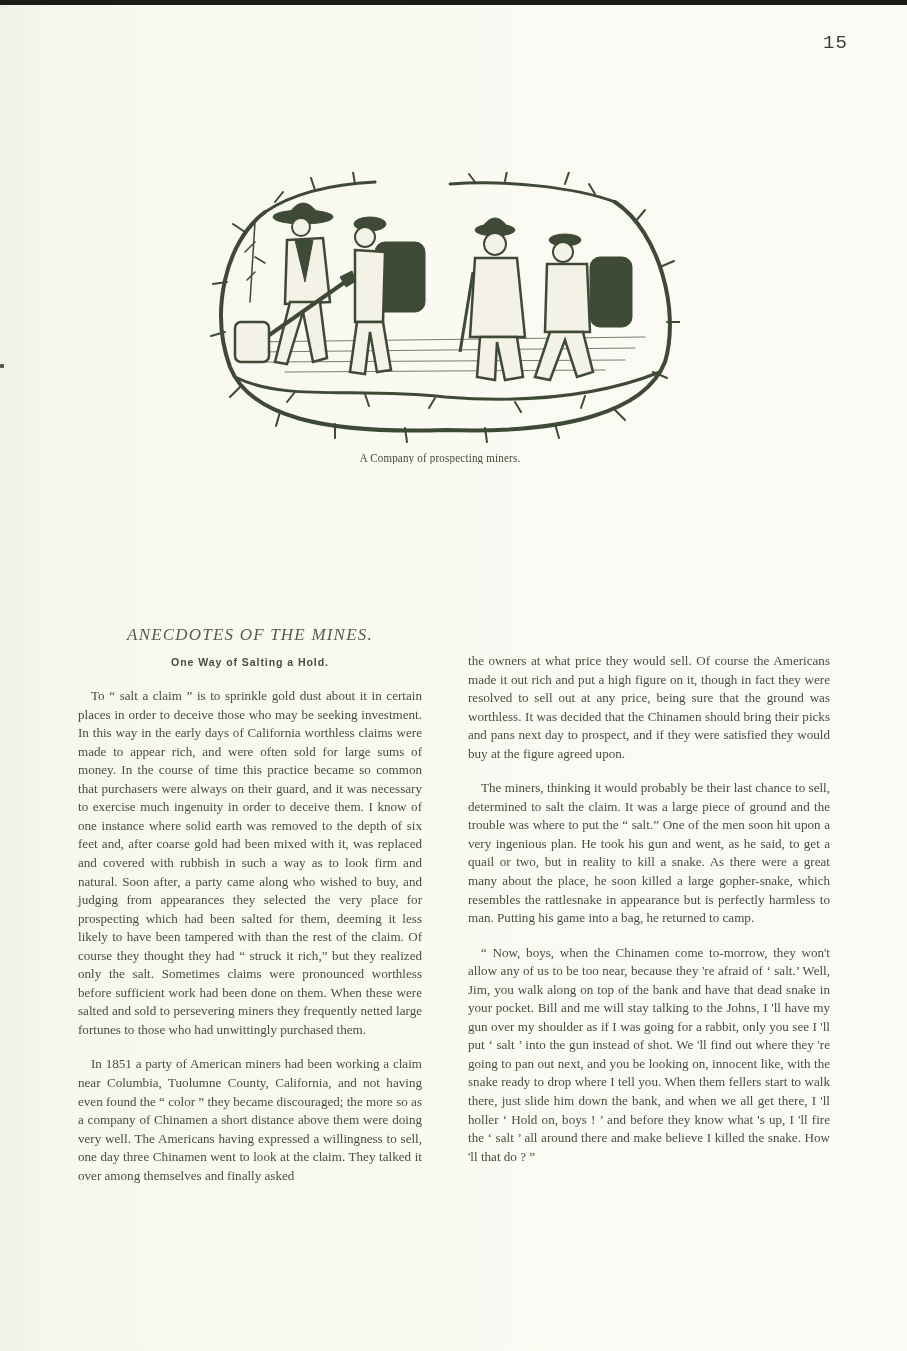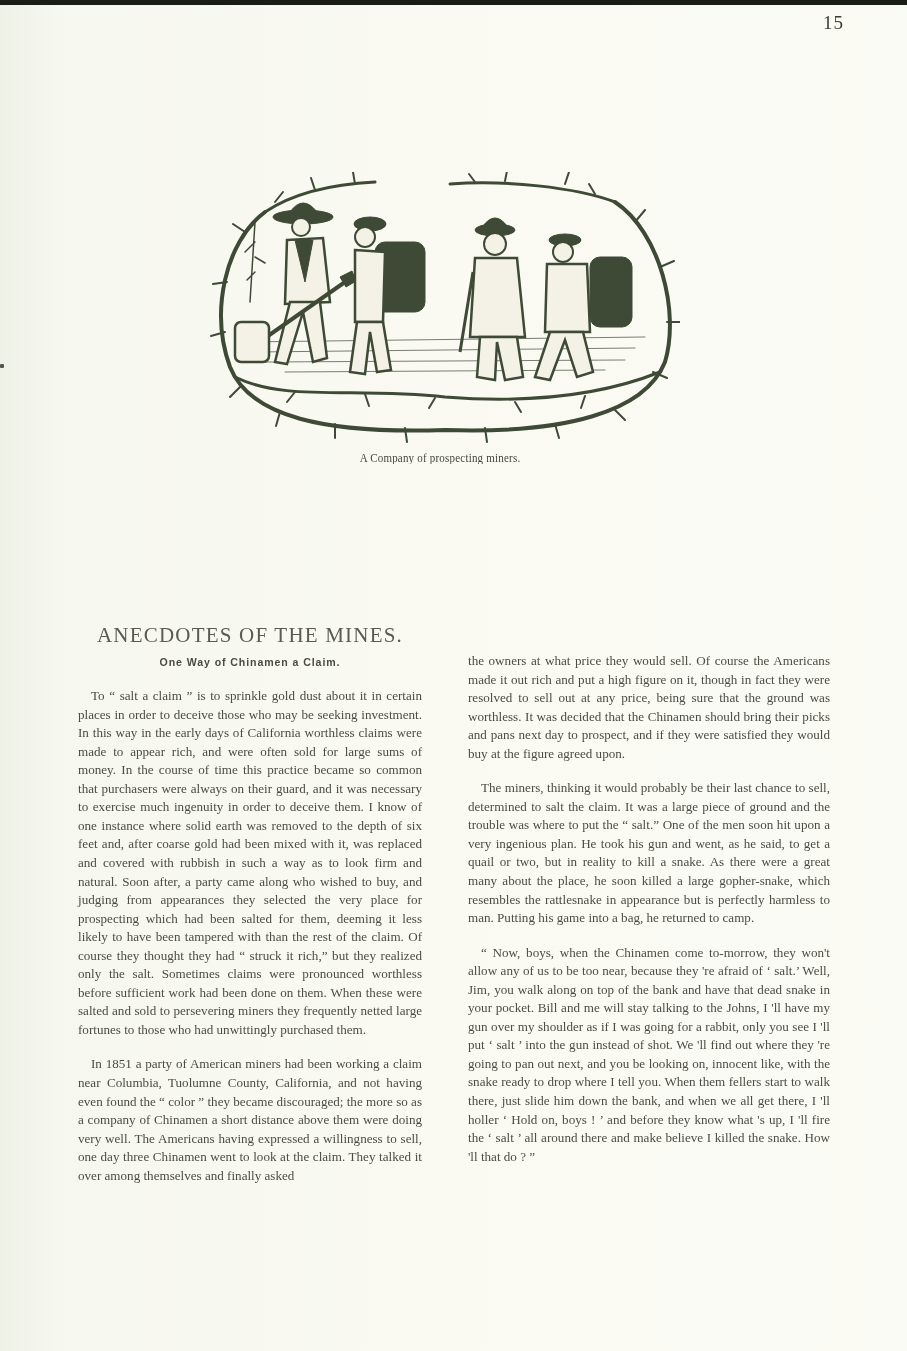--- a/index.html
+++ b/index.html
@@ -3,34 +3,34 @@
 <meta charset="utf-8">
 <style>
   html, body { margin: 0; padding: 0; }
   body {
     width: 907px; height: 1351px; position: relative; overflow: hidden;
     background: linear-gradient(90deg, #eef1e6 0%, #f6f7ef 6%, #fafaf3 50%, #fbfbf5 100%);
     font-family: "Liberation Serif", "DejaVu Serif", serif;
     color: #4a4a40;
   }
   .top-bar { position: absolute; left: 0; top: 0; width: 907px; height: 5px; background: #1a1d17; }
-  .page-number { position: absolute; left: 823px; top: 12px; font-size: 19px; color: #3c3c34; letter-spacing: 1px; }
+  .page-number { position: absolute; left: 823px; top: 32px; font-size: 19px; color: #3c3c34; letter-spacing: 1px; font-family: Liberation Mono, monospace; }
   .speck { position: absolute; left: 0; top: 364px; width: 4px; height: 4px; background: #555; border-radius: 1px; }
 
   .illustration { position: absolute; left: 205px; top: 172px; width: 475px; height: 275px; }
   .caption { position: absolute; left: 200px; top: 451px; width: 480px; text-align: center;
              font-size: 11px; letter-spacing: 0.2px; color: #3f453a; font-family: "Liberation Serif", serif; transform: scaleY(1.15); }
 
   .col { position: absolute; top: 626px; font-size: 13.1px; line-height: 18.55px; text-align: justify; color: #4d4c43; }
   .col-left { left: 62px; width: 376px; }
   .col-right { left: 452px; width: 394px; top: 636px; }
   .col p { margin: 16px; text-indent: 13px; }
   .col p.noindent { text-indent: 0; }
 
-  .article-title { text-align: center; font-size: 21px; letter-spacing: 1.2px; color: #5a5a50; margin: 0 0 8px 0; font-weight: normal; }
+  .article-title { text-align: center; font-size: 17px; letter-spacing: 1.2px; color: #5a5a50; margin: 0 0 8px 0; font-weight: normal; font-style: italic; }
   .byline { text-align: center; font-size: 9.5px; letter-spacing: 1.3px; color: #55554c; margin: 0 0 9px 0; }
   .subhead { text-align: center; font-family: "Liberation Sans", "DejaVu Sans", sans-serif; font-weight: bold; font-size: 10.6px; letter-spacing: 0.9px; color: #4b4b42; margin: 0 0 6px 0; }
 </style>
 </head>
 <body>
 
 <div class="top-bar"></div>
 <div class="speck"></div>
 <div class="page-number">15</div>
 
@@ -82,21 +82,21 @@
     <ellipse cx="360" cy="68" rx="16" ry="6"></ellipse>
     <circle cx="358" cy="80" r="10" fill="#f4f2e6" stroke-width="2"></circle>
     <path d="M342,92 L382,92 L385,160 L340,160 Z" fill="#f4f2e6" stroke-width="2.5"></path>
     <path d="M345,160 L330,205 L345,208 L360,168 L372,205 L388,200 L378,160 Z" fill="#f4f2e6" stroke-width="2.5"></path>
   </g>
 </svg>
 <div class="caption">A Company of prospecting miners.</div>
 
 <div class="col col-left">
   <h1 class="article-title">ANECDOTES OF THE MINES.</h1>
-  <div class="subhead">One Way of Chinamen a Claim.</div>
+  <div class="subhead">One Way of Salting a Hold.</div>
   <p>To “ salt a claim ” is to sprinkle gold dust about it in certain places in order to deceive those who may be seeking investment. In this way in the early days of California worthless claims were made to appear rich, and were often sold for large sums of money. In the course of time this practice became so common that purchasers were always on their guard, and it was necessary to exercise much ingenuity in order to deceive them. I know of one instance where solid earth was removed to the depth of six feet and, after coarse gold had been mixed with it, was replaced and covered with rubbish in such a way as to look firm and natural. Soon after, a party came along who wished to buy, and judging from appearances they selected the very place for prospecting which had been salted for them, deeming it less likely to have been tampered with than the rest of the claim. Of course they thought they had “ struck it rich,” but they realized only the salt. Sometimes claims were pronounced worthless before sufficient work had been done on them. When these were salted and sold to persevering miners they frequently netted large fortunes to those who had unwittingly purchased them.</p>
   <p>In 1851 a party of American miners had been working a claim near Columbia, Tuolumne County, California, and not having even found the “ color ” they became discouraged; the more so as a company of Chinamen a short distance above them were doing very well. The Americans having expressed a willingness to sell, one day three Chinamen went to look at the claim. They talked it over among themselves and finally asked</p>
 </div>
 
 <div class="col col-right">
   <p class="noindent">the owners at what price they would sell. Of course the Americans made it out rich and put a high figure on it, though in fact they were resolved to sell out at any price, being sure that the ground was worthless. It was decided that the Chinamen should bring their picks and pans next day to prospect, and if they were satisfied they would buy at the figure agreed upon.</p>
   <p>The miners, thinking it would probably be their last chance to sell, determined to salt the claim. It was a large piece of ground and the trouble was where to put the “ salt.” One of the men soon hit upon a very ingenious plan. He took his gun and went, as he said, to get a quail or two, but in reality to kill a snake. As there were a great many about the place, he soon killed a large gopher-snake, which resembles the rattlesnake in appearance but is perfectly harmless to man. Putting his game into a bag, he returned to camp.</p>
   <p>“ Now, boys, when the Chinamen come to-morrow, they won't allow any of us to be too near, because they 're afraid of ‘ salt.’ Well, Jim, you walk along on top of the bank and have that dead snake in your pocket. Bill and me will stay talking to the Johns, I 'll have my gun over my shoulder as if I was going for a rabbit, only you see I 'll put ‘ salt ’ into the gun instead of shot. We 'll find out where they 're going to pan out next, and you be looking on, innocent like, with the snake ready to drop where I tell you. When them fellers start to walk there, just slide him down the bank, and when we all get there, I 'll holler ‘ Hold on, boys ! ’ and before they know what 's up, I 'll fire the ‘ salt ’ all around there and make believe I killed the snake. How 'll that do ? ”</p>
 </div>
 

